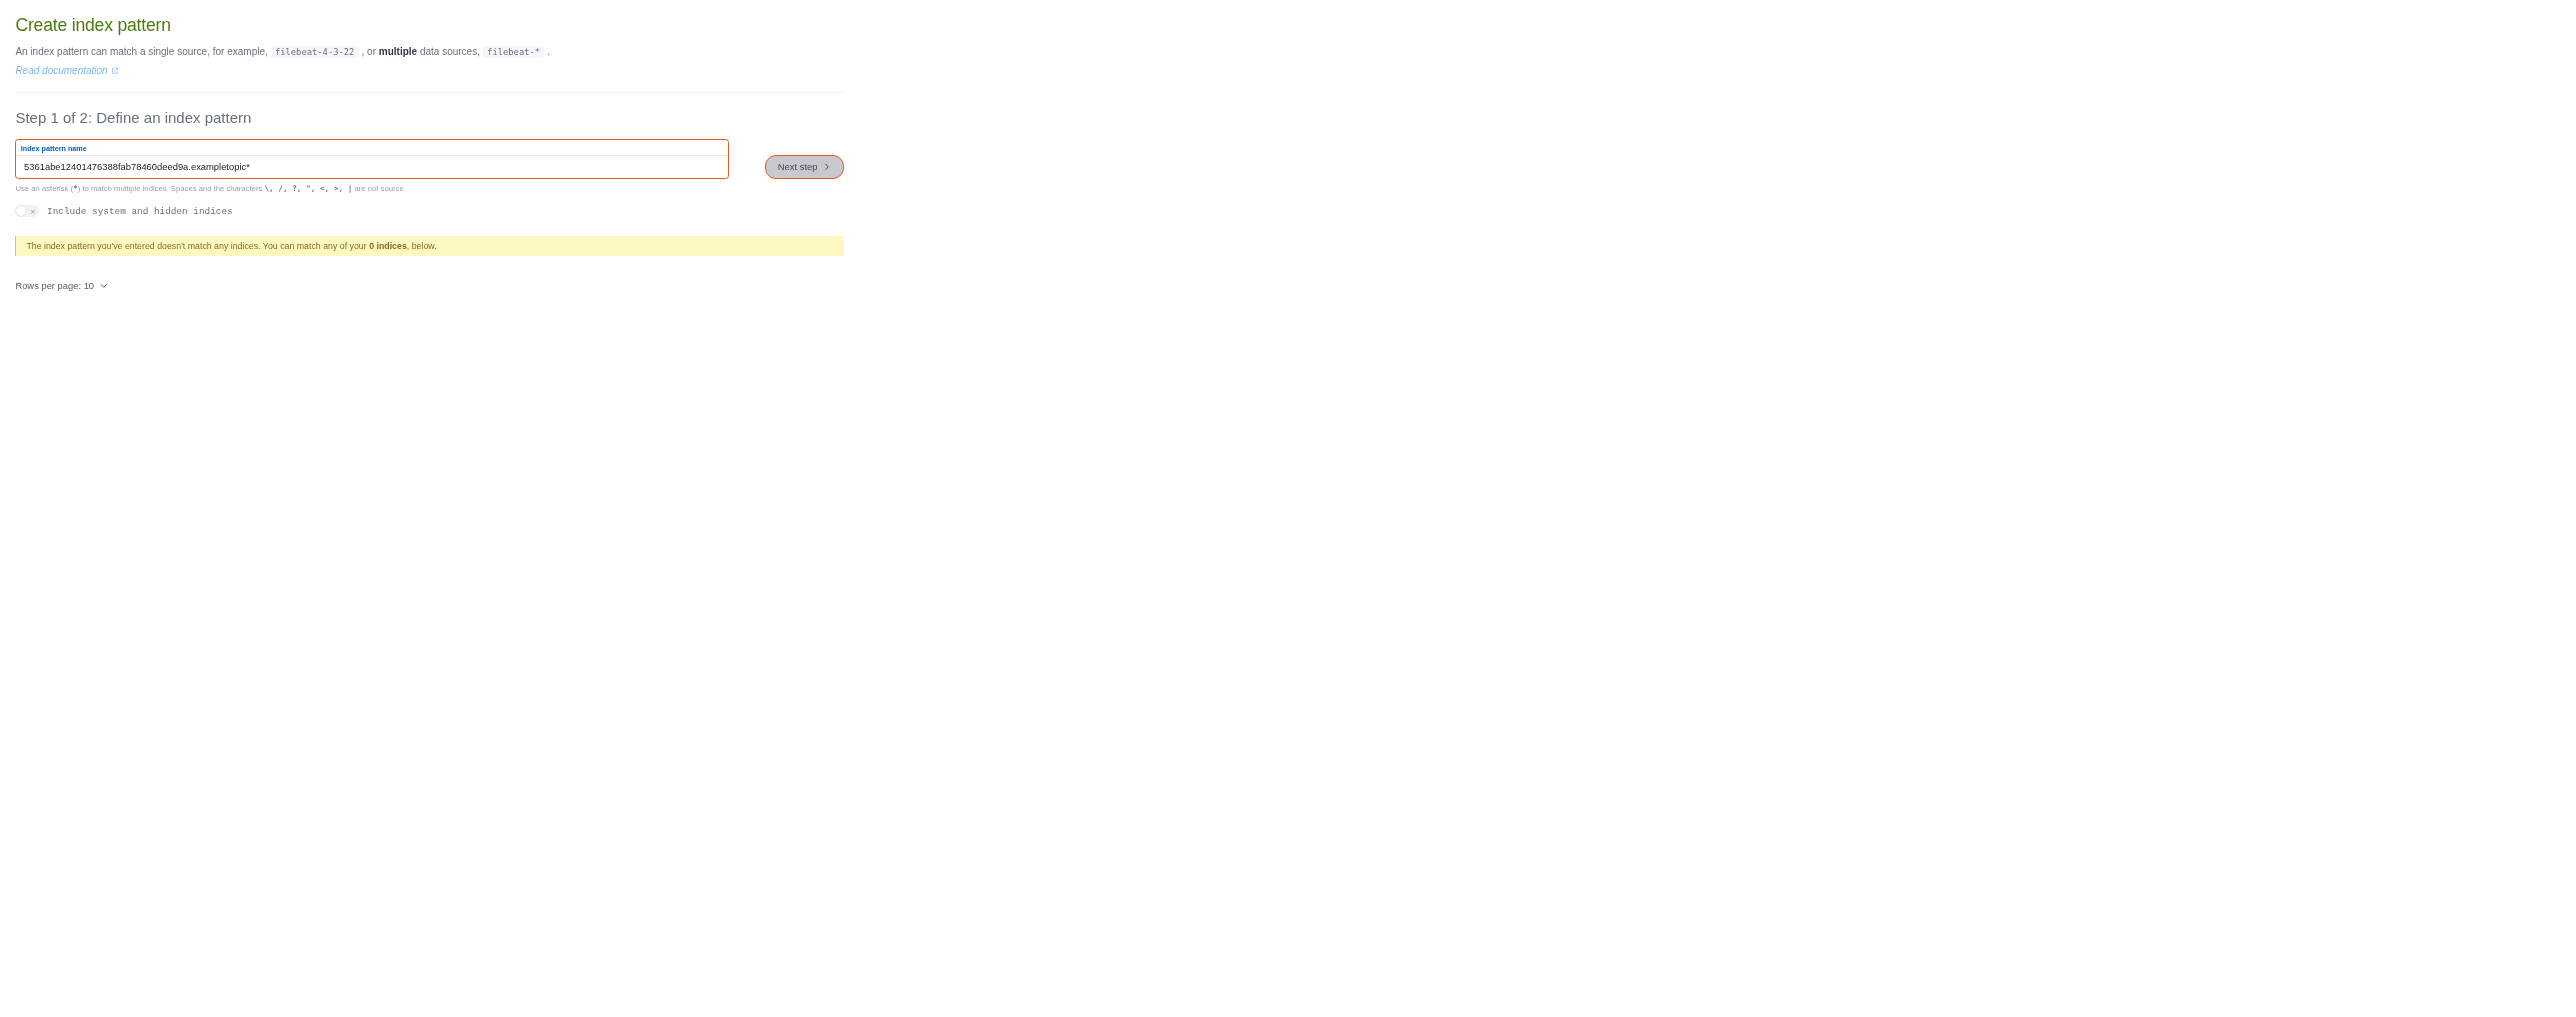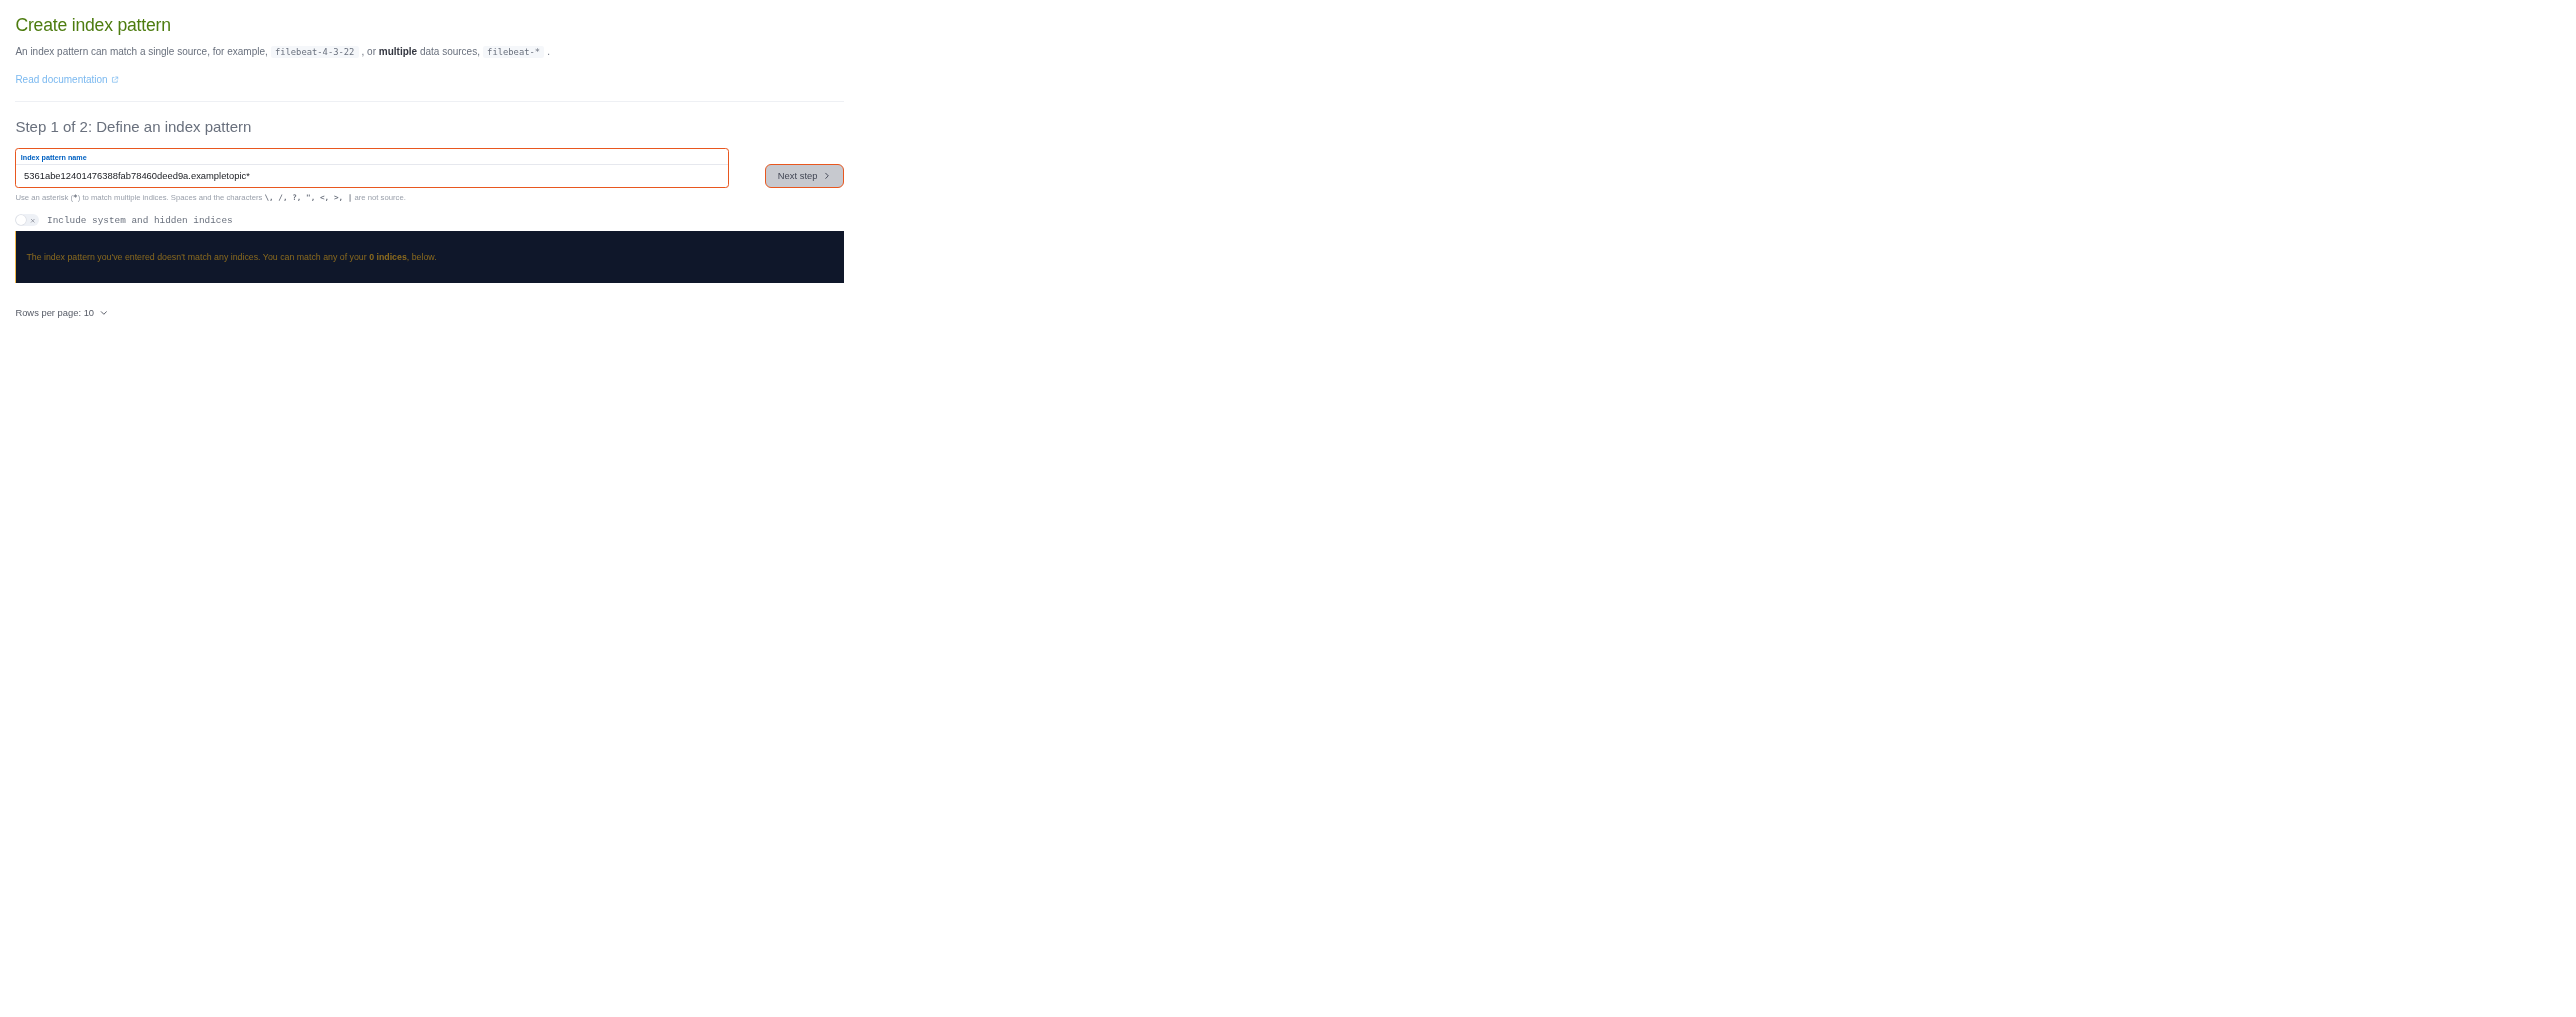--- a/index.html
+++ b/index.html
@@ -35,21 +35,22 @@
     color: #69707d;
   }
   .strong { font-weight: 700; color:#343741; }
   .doc-link {
     display: inline-flex;
     align-items: center;
     gap: 3.3px;
     color: #7bb9f0;
     text-decoration: none;
     font-size: 10px;
-    margin-top: 15px;
+    margin-top: 6px;
+    font-style: italic;
   }
   .doc-link svg { width:7.7px; height:7.7px; }
   .divider {
     border: none;
     border-top: 0.6px solid #eef0f4;
     margin: 15.4px 0 16.5px 0;
   }
   .step-title {
     font-size: 15px;
     font-weight: 400;
@@ -91,21 +92,21 @@
     text-decoration-color: #e04c4c;
     text-underline-offset: 2.2px;
     background: transparent;
   }
   .next-btn {
     display: inline-flex;
     gap: 5.5px;
     background: #c7c9cf;
     color: #424654;
     border: 1.7px solid #e8571f;
-    border-radius: 6px;
+    border-radius: 11px;
     padding: 5.5px 12px;
     font-size: 9.4px;
     cursor: pointer;
     align-self: flex-end;
     margin-top: 11px;
   }
   .next-btn svg { width:7.7px; height:7.7px; }
   .help-text {
     font-size: 7.7px;
     color: #9aa0ab;
@@ -145,25 +146,25 @@
     display: inline-flex;
   }
   .switch-x svg { width:5.5px; height:5.5px; }
   .toggle-label {
     font-size: 9.4px;
     color: #69707d;
     font-family: Liberation Mono, monospace;
   }
   .callout {
     border-left: 1.7px solid #f3b94a;
-    background: #0f172a;
-    padding: 21px 10px;
+    background: #fef9c3;
+    padding: 5px 10px;
     font-size: 8.8px;
     color: #8a6a1e;
-    margin-top: 5px;
+    margin-top: 19px;
   }
   .callout .strong2 { font-weight: 700; }
   .pager-row {
     display: inline-flex;
     align-items: flex-end;
     gap: 5.5px;
     margin-top: 24px;
     color: #565b66;
     font-size: 9.4px;
   }

